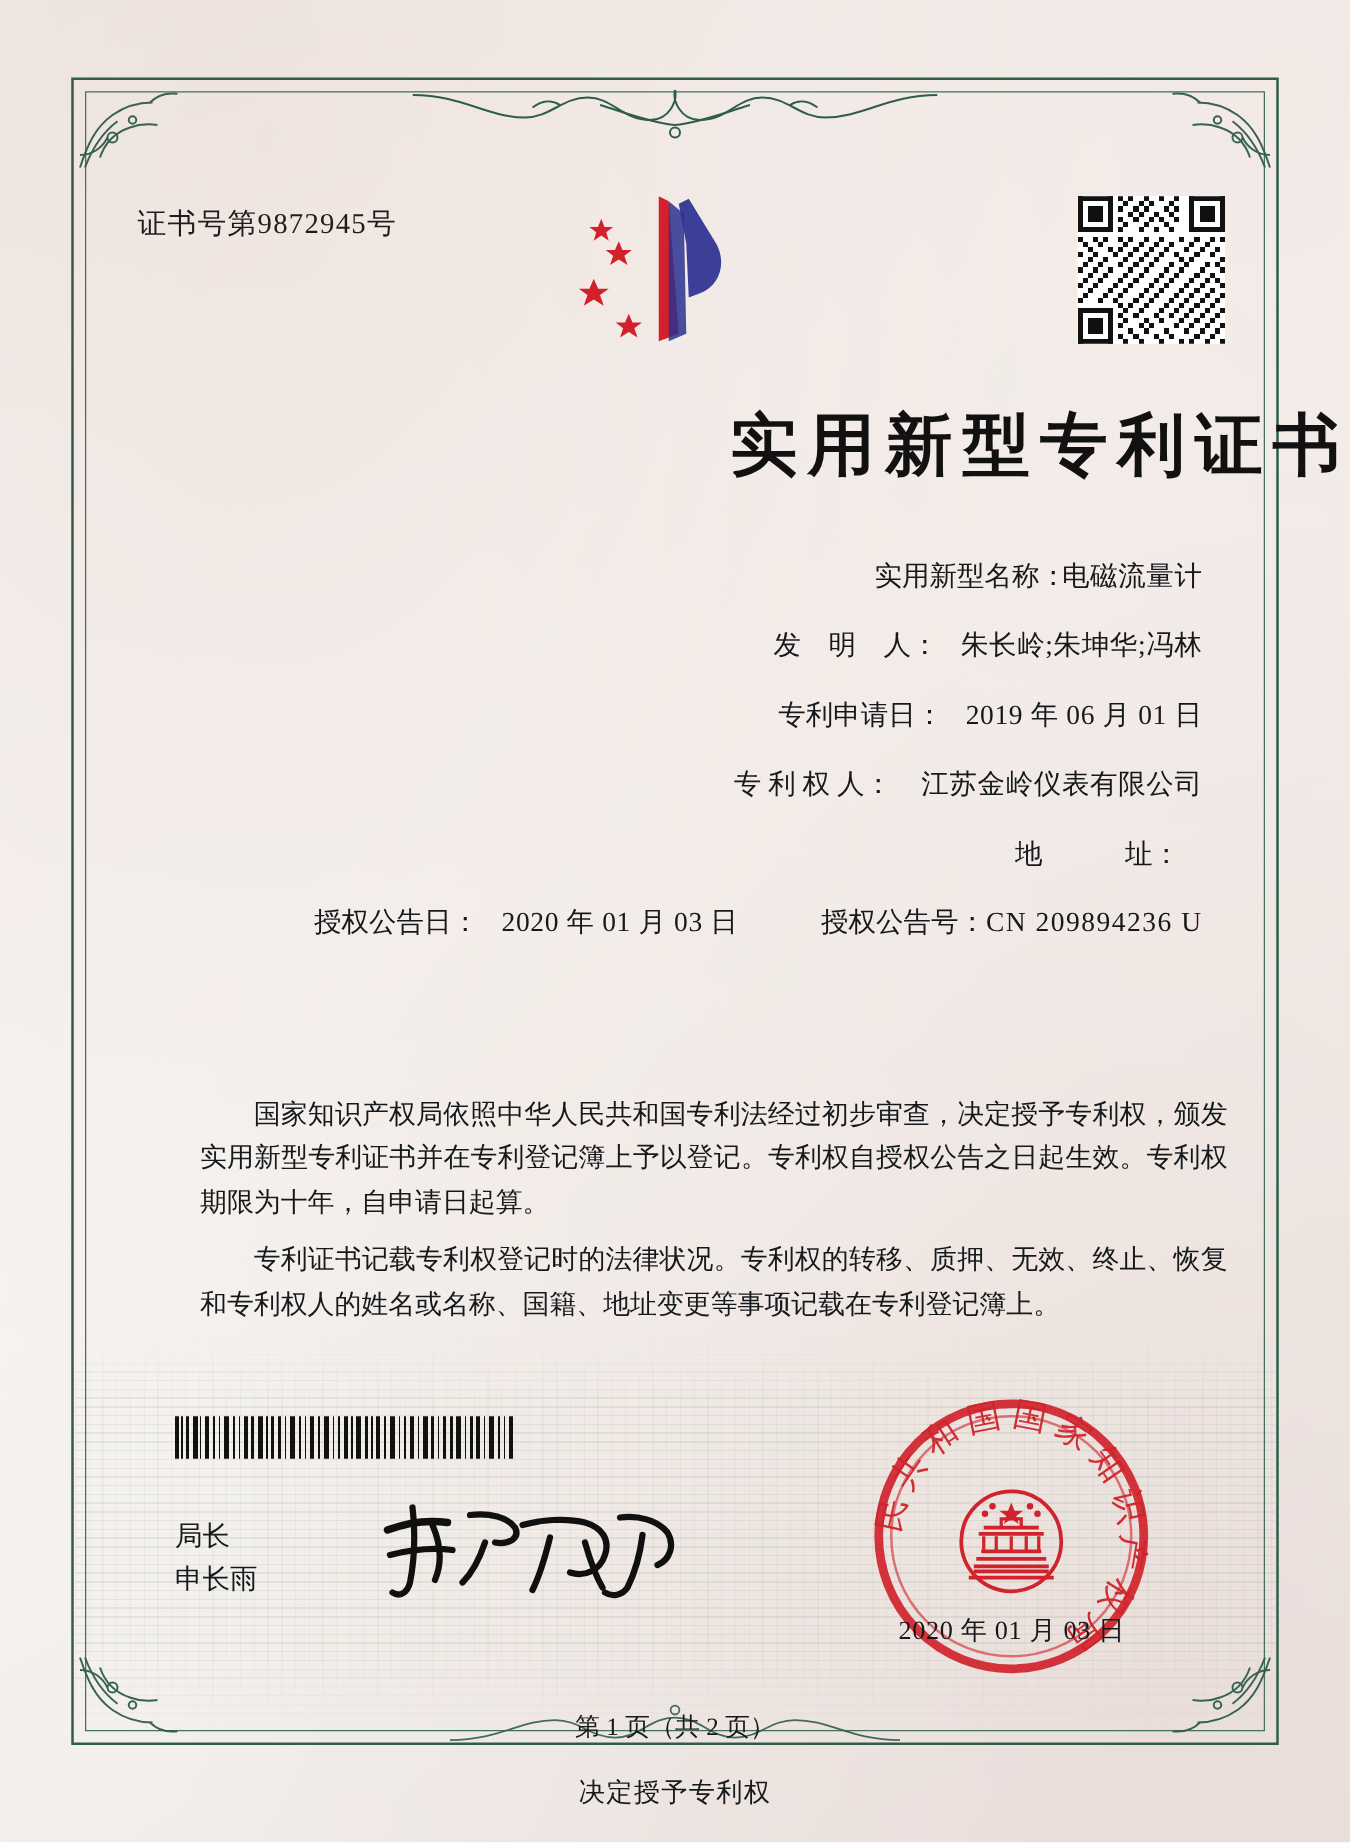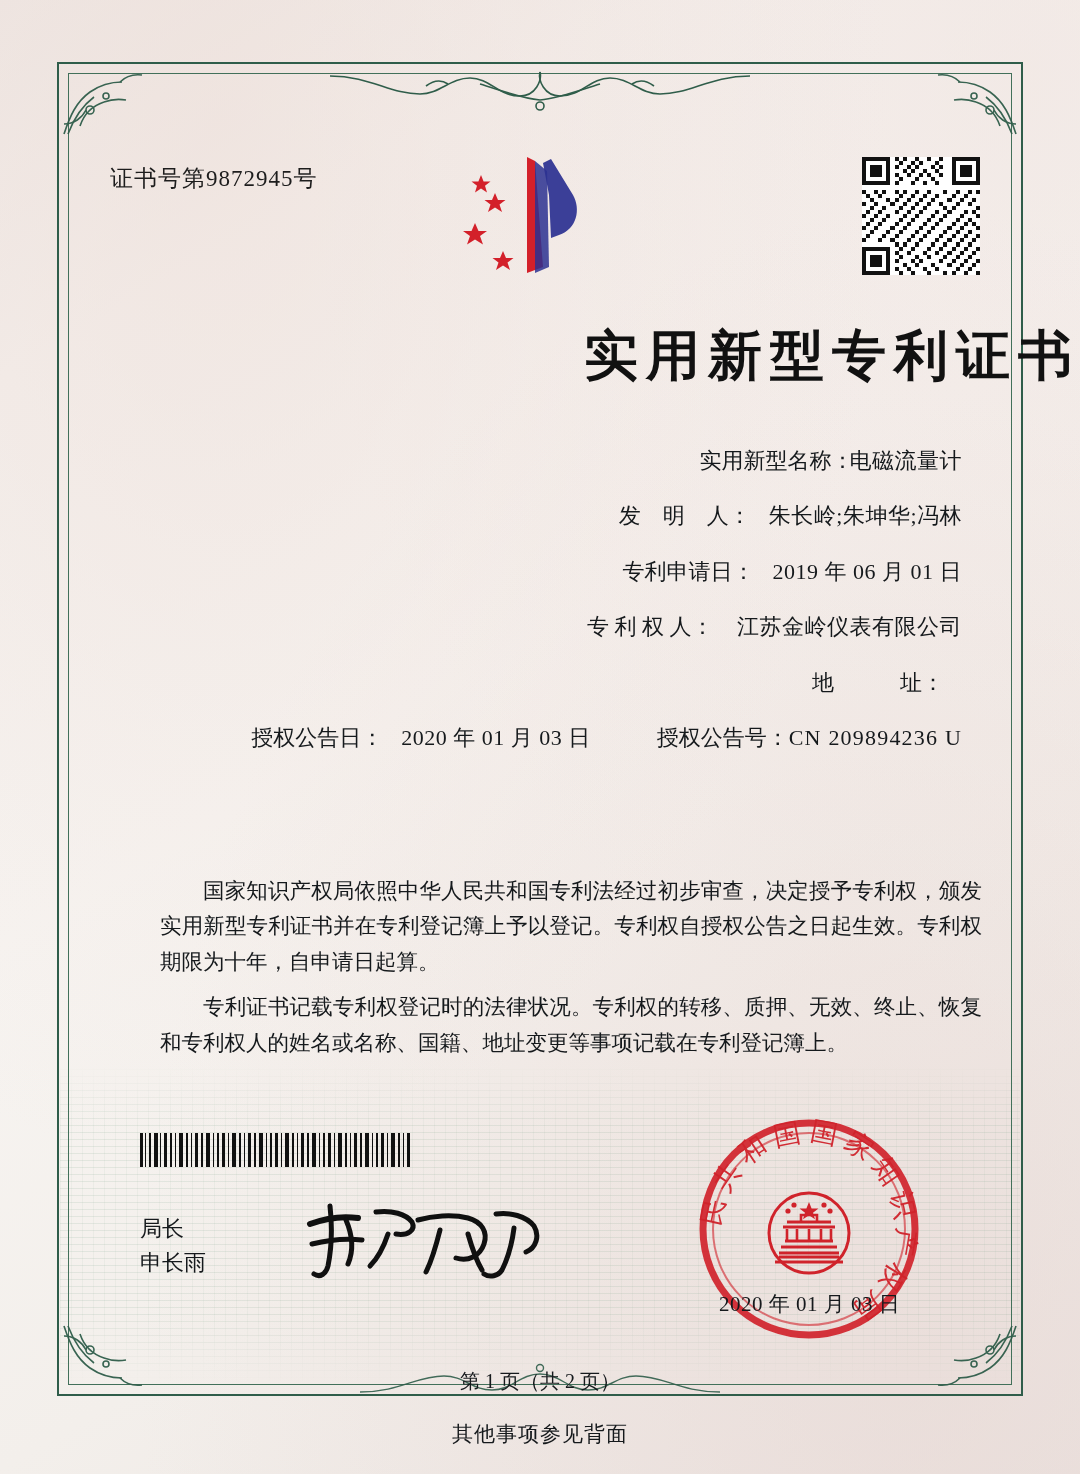--- a/index.html
+++ b/index.html
@@ -709,15 +709,15 @@
           <circle cx="-21" cy="-24" r="2.6"></circle>
           <circle cx="15" cy="-30" r="2.6"></circle>
           <circle cx="21" cy="-24" r="2.6"></circle>
         </g>
       </g>
     </svg>
   </div>
   <div class="seal-date">2020 年 01 月 03 日</div>
 
   <div class="page-num">第 1 页（共 2 页）</div>
-  <div class="footer-note">其他事项参见背面</div>
+  <div class="footer-note">决定授予专利权</div>
 
 </div>
 
 </body></html>

